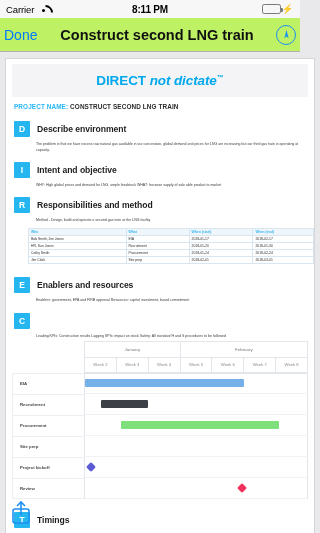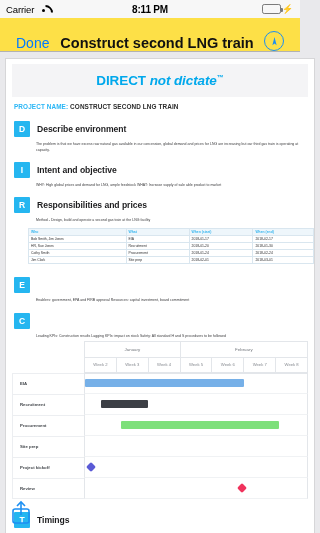--- a/index.html
+++ b/index.html
@@ -41,24 +41,24 @@
   }
   .battery::after{
     content:""; position:absolute; right:-3px; top:3px;
     width:1.6px;height:3.5px;background:#7b7b7b;border-radius:0 1px 1px 0;
   }
   .battery-fill{ height:100%; background:#4cd964; border-radius:1px; }
   .bolt { font-size:9px; color:#000; line-height:1; }
 
   
   .navbar {
-    height: 34px; background: #fde047;
+    height: 34px; background: #bef264;
     border-bottom: .5px solid #b2b2b2;
-    display: flex; align-items: flex-end;
-    padding: 0 16px; position: relative;
+    display: flex; align-items: center;
+    padding: 0 4px; position: relative;
   }
   .nav-done { color:#007aff; font-size:14px; }
   .nav-title {
     position:absolute; left:52px; right:38px;
     text-align:center; font-size:14.5px; font-weight:600; color:#111;
     white-space:nowrap; overflow:hidden; text-overflow:ellipsis;
   }
   .nav-action {
     margin-left:auto; width:20px; height:20px; border-radius:50%;
     border:1.3px solid #1c8ff2; position:relative; display:flex;
@@ -211,21 +211,21 @@
       <div class="sec-head">
         <span class="sec-badge">I</span>
         <span class="sec-title">Intent and objective</span>
       </div>
       <div class="sec-body">WHY: High global prices and demand for LNG, ample feedstock WHAT: Increase supply of sale able product to market</div>
     </div>
 
     <div class="section">
       <div class="sec-head">
         <span class="sec-badge">R</span>
-        <span class="sec-title">Responsibilities and prices</span>
+        <span class="sec-title">Responsibilities and method</span>
       </div>
       <div class="sec-body">Method - Design, build and operate a second gas train at the LNG facility</div>
     </div>
     <table class="rtable">
       <thead>
         <tr id="rt-head">
             <th>Who</th>
             <th>What</th>
             <th>When (start)</th>
             <th>When (end)</th>
@@ -255,20 +255,21 @@
             <td>Site prep</td>
             <td>2018-02-01</td>
             <td>2018-03-01</td>
           </tr>
         </tbody>
     </table>
 
     <div class="section">
       <div class="sec-head">
         <span class="sec-badge">E</span>
+        <span class="sec-title">Enablers and resources</span>
       </div>
       <div class="sec-body">Enablers: government, EPA and FIRB approval Resources: capital investment, board commitment</div>
     </div>
 
     <div class="section">
       <div class="sec-head">
         <span class="sec-badge">C</span>
       </div>
       <div class="sec-body">Leading KPIs: Construction results Lagging KPIs: impact on stock Safety: All standard H and S procedures to be followed</div>
     </div>

